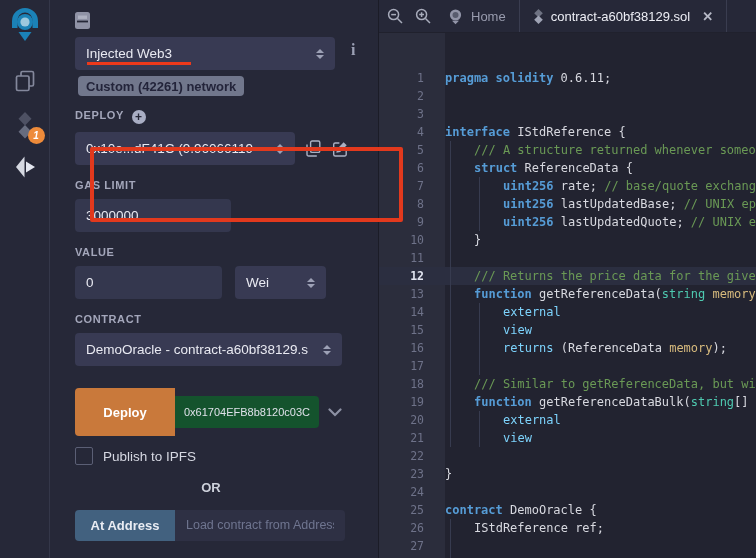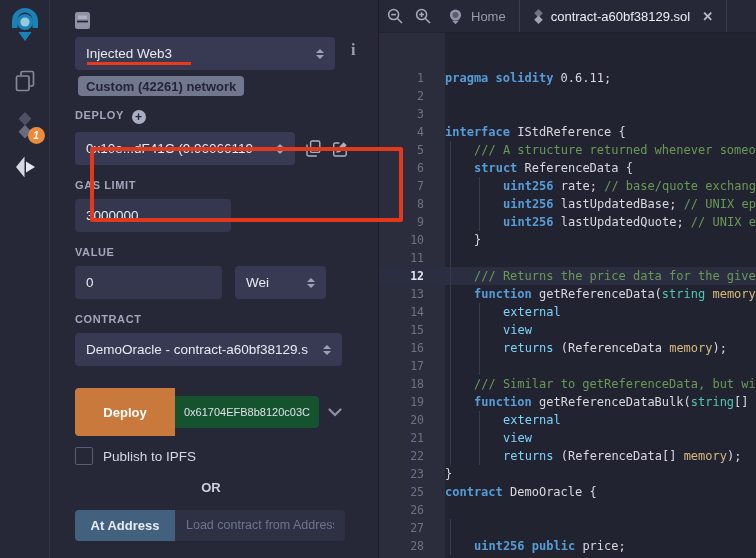--- a/index.html
+++ b/index.html
@@ -351,32 +351,36 @@
           <div class="code-line">
             <span class="ln">20</span>
             <span class="lc"><span class="ind"></span><span class="ind"></span><span class="tk-gr">external</span></span>
           </div>
           <div class="code-line">
             <span class="ln">21</span>
             <span class="lc"><span class="ind"></span><span class="ind"></span><span class="tk-gr">view</span></span>
           </div>
           <div class="code-line">
             <span class="ln">22</span>
-            <span class="lc"><span class="ind"></span><span class="ind"></span><span class="tk-gr">returns</span><span class="tk-pl"> (ReferenceData[] </span><span class="tk-st">memory</span><span class="tk-pl">);</span></span>
           </div>
           <div class="code-line">
             <span class="ln">23</span>
             <span class="lc"><span class="tk-pl">}</span></span>
           </div>
           <div class="code-line">
+            <span class="ln">24</span>
+            <span class="lc"></span>
+          </div>
+          <div class="code-line">
             <span class="ln">25</span>
             <span class="lc"><span class="tk-kw">contract</span><span class="tk-pl"> DemoOracle {</span></span>
           </div>
           <div class="code-line">
             <span class="ln">26</span>
+            <span class="lc"><span class="ind"></span><span class="tk-pl">IStdReference ref;</span></span>
           </div>
           <div class="code-line">
             <span class="ln">27</span>
             <span class="lc"><span class="ind"></span></span>
           </div>
           <div class="code-line">
             <span class="ln">28</span>
             <span class="lc"><span class="ind"></span><span class="tk-kw">uint256</span><span class="tk-pl"> </span><span class="tk-kw">public</span><span class="tk-pl"> price;</span></span>
           </div>
         </div>

